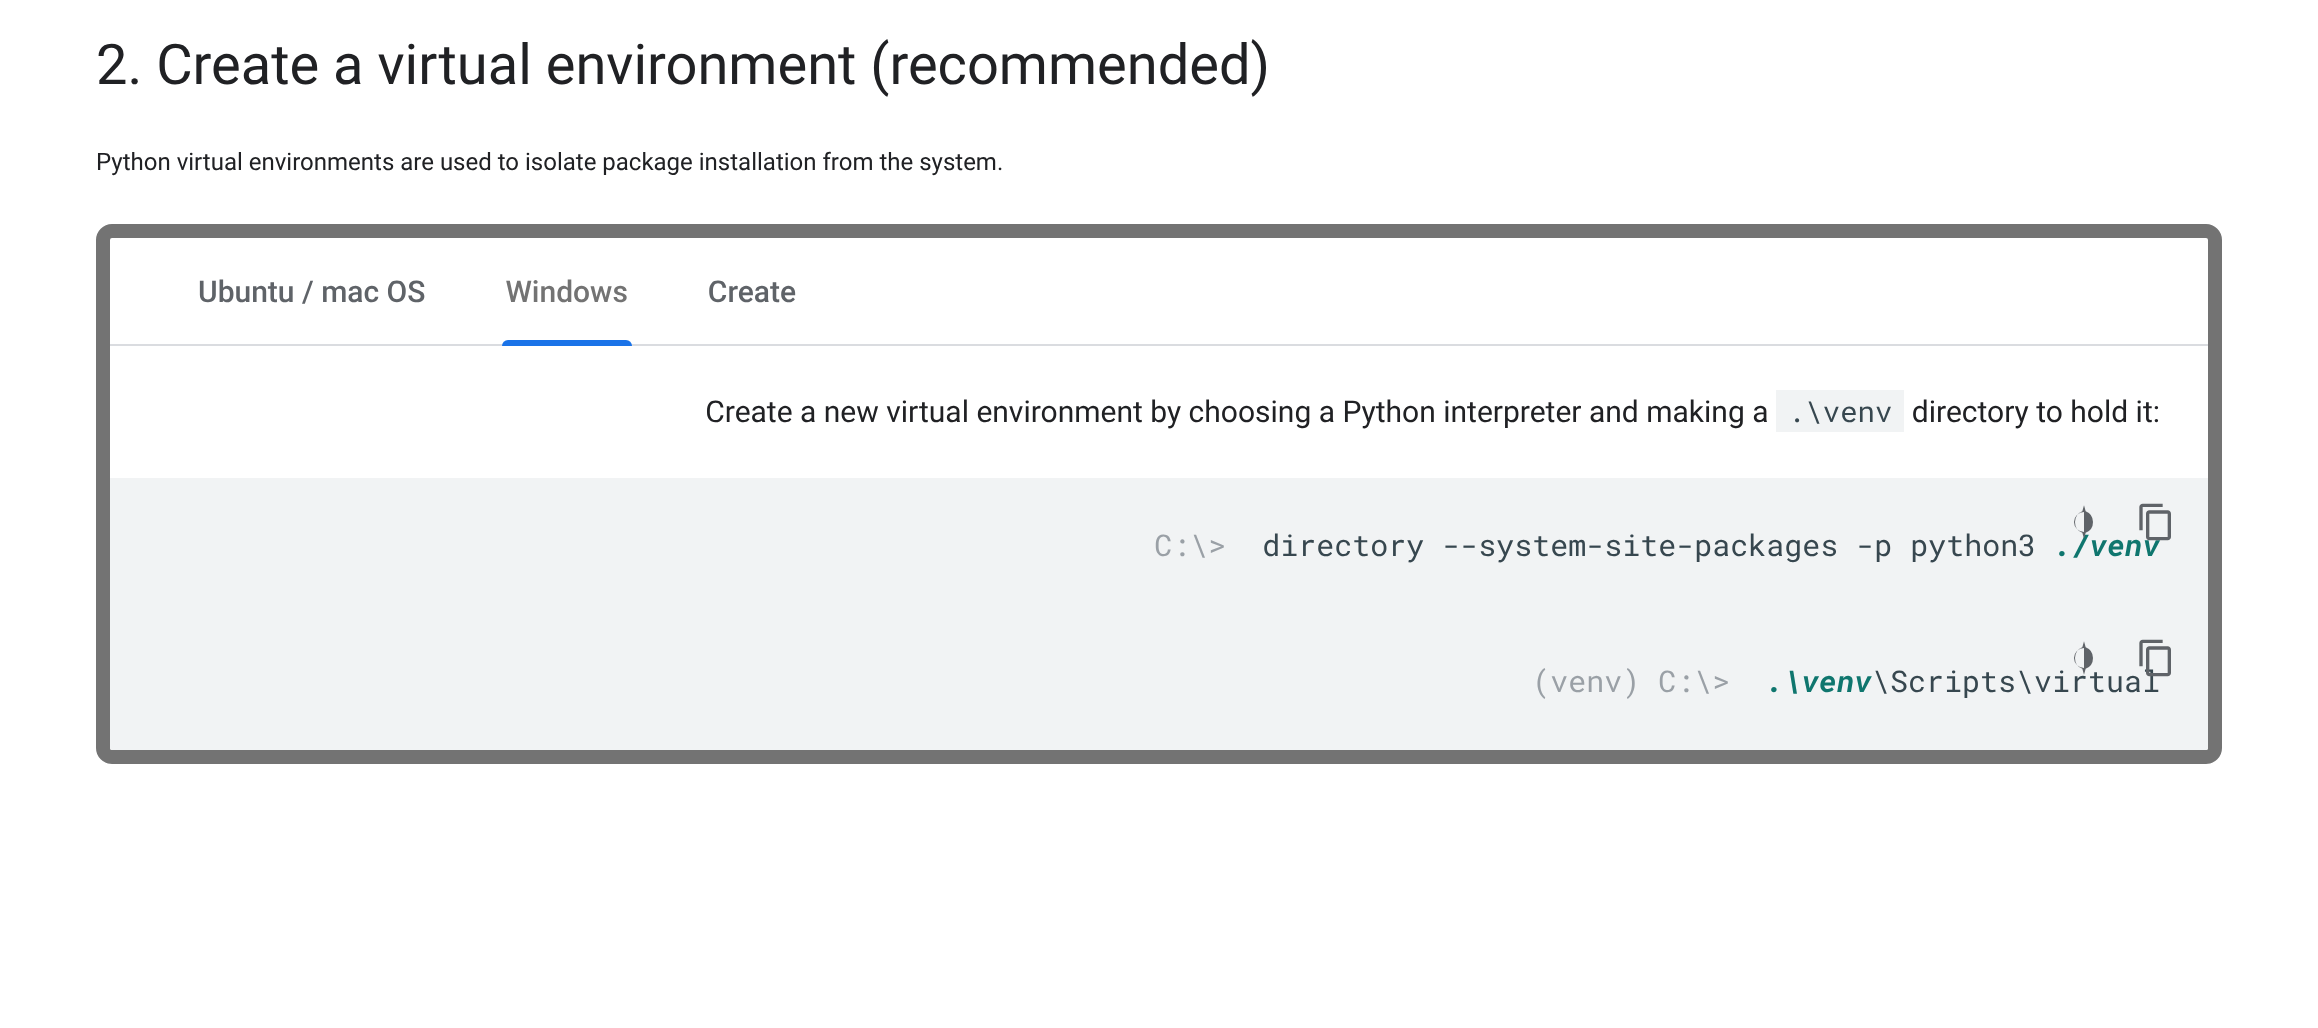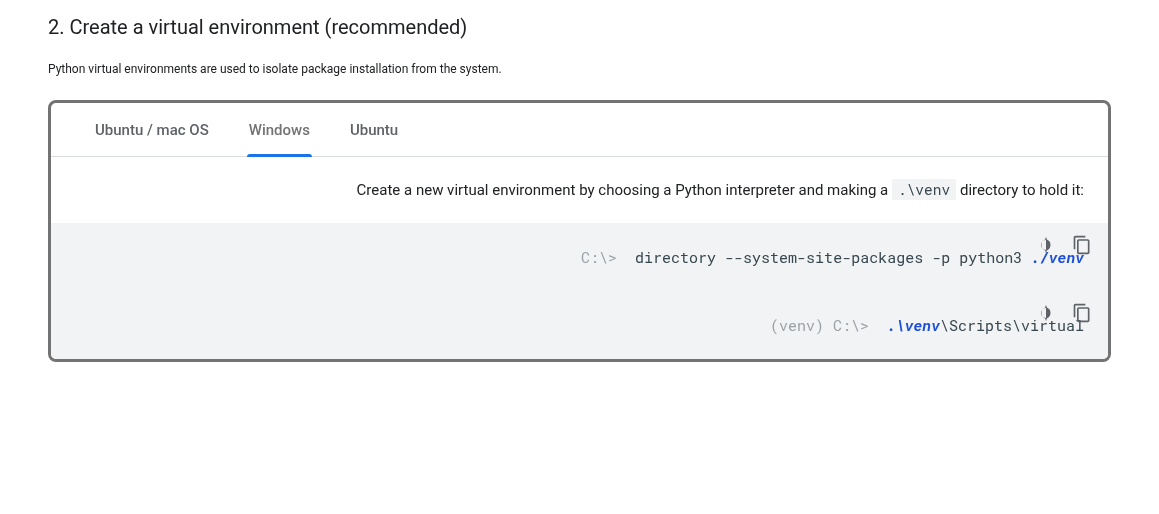--- a/index.html
+++ b/index.html
@@ -8,33 +8,33 @@
     color: #202124;
     background: #fff;
     padding: 0 48px 40px 48px;
     width: 1159px;
     font-size: 16px;
     line-height: 1.5;
   }
   h2.section-heading {
     font-family: "Google Sans", Roboto, Arial, sans-serif;
     font-weight: 400;
-    font-size: 20px;
+    font-size: 28px;
     color: #202124;
     margin-top: 12px;
     margin-bottom: 18px;
     letter-spacing: 0;
   }
   p.intro {
     font-size: 12px;
     color: #202124;
     margin-bottom: 22px;
   }
   .panel {
-    border: 3px solid #737373;
+    border: 7px solid #737373;
     border-radius: 8px;
     overflow: hidden;
     background: #fff;
   }
   .tabs {
     display: flex;
     border-bottom: 1px solid #dadce0;
     padding: 0 24px;
     gap: 0;
   }
@@ -84,21 +84,21 @@
   }
   .code-line {
     font-family: "Roboto Mono", Menlo, Consolas, monospace;
     font-size: 15px;
     white-space: pre;
     line-height: 1.6;
   }
   .prompt { color: #9aa0a6; }
   .cmd { color: #37474f; }
   .path-hl {
-    color: #1d4ed8;
+    color: #0f766e;
     font-weight: 700;
     font-style: italic;
   }
   .path-plain {
     color: #37474f;
   }
   .code-actions {
     position: absolute;
     top: 10px;
     right: 14px;
@@ -124,21 +124,21 @@
 <body>
 
 <h2 class="section-heading">2. Create a virtual environment (recommended)</h2>
 <p class="intro">Python virtual environments are used to isolate package installation from the system.</p>
 
 <div class="panel">
 
   <div class="tabs">
     <div class="tab">Ubuntu / mac OS</div>
     <div class="tab active">Windows</div>
-    <div class="tab">Ubuntu</div>
+    <div class="tab">Create</div>
   </div>
 
   <div class="tab-body">
 
     <div class="desc-line">
       <span>Create a new virtual environment by choosing a Python interpreter and making a </span>
       <code class="inline">.\venv</code>
       <span> directory to hold it:</span>
     </div>
 

